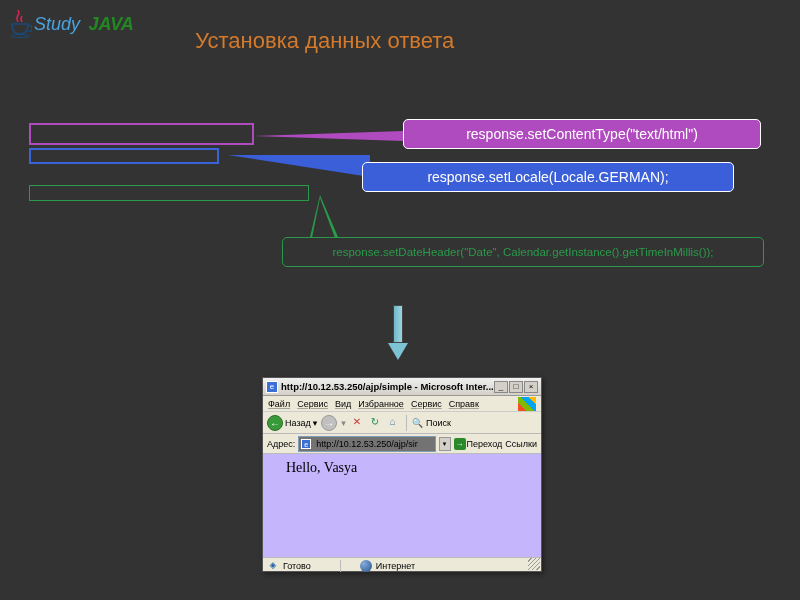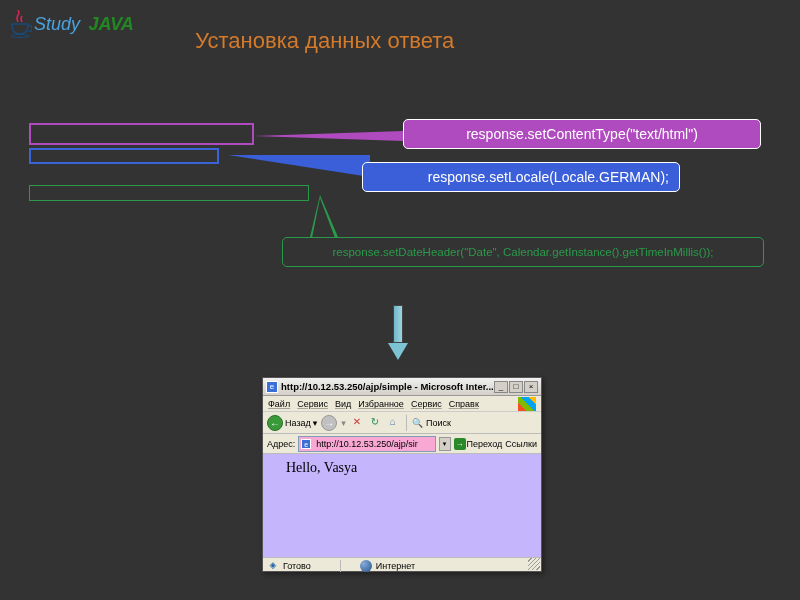--- a/index.html
+++ b/index.html
@@ -75,25 +75,24 @@
     top: 119px;
     left: 403px;
     width: 358px;
     height: 30px;
     background: #b04bbf;
     border: 1px solid #fff;
   }
   .callout-blue {
     top: 162px;
     left: 362px;
-    width: 318px;
+    width: 372px;
     height: 30px;
     background: #3a5fd8;
     border: 1px solid #fff;
-    justify-content: flex-end;
   }
   .callout-green {
     top: 237px;
     left: 282px;
     width: 482px;
     height: 30px;
     background: #333;
     border: 1.5px solid #2a9a4a;
     color: #2a9a4a;
     font-size: 11.5px;
@@ -228,21 +227,21 @@
     display: flex;
     align-items: center;
     padding: 0 4px;
     gap: 3px;
     font-size: 9px;
     border-bottom: 1px solid #bbb;
   }
   .addr-input {
     flex: 1;
     height: 16px;
-    background: #f9a8d4;
+    background: #737373;
     border: 1px solid #7f9db9;
     display: flex;
     align-items: center;
     padding: 0 2px;
     gap: 2px;
     overflow: hidden;
     white-space: nowrap;
   }
   .addr-dd { width: 12px; height: 14px; background: #d4d0c8; border: 1px solid #999; font-size: 7px; text-align: center; line-height: 12px; }
   .go-btn { display: flex; align-items: center; gap: 1px; }

